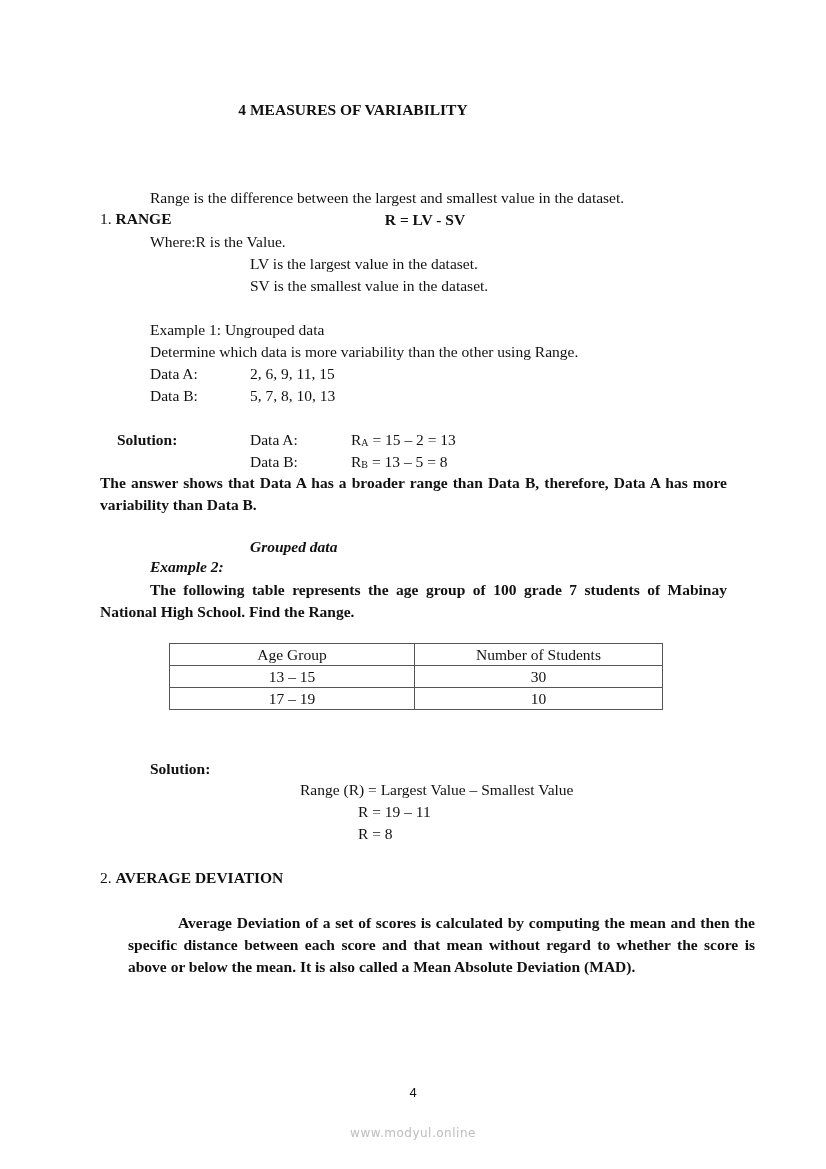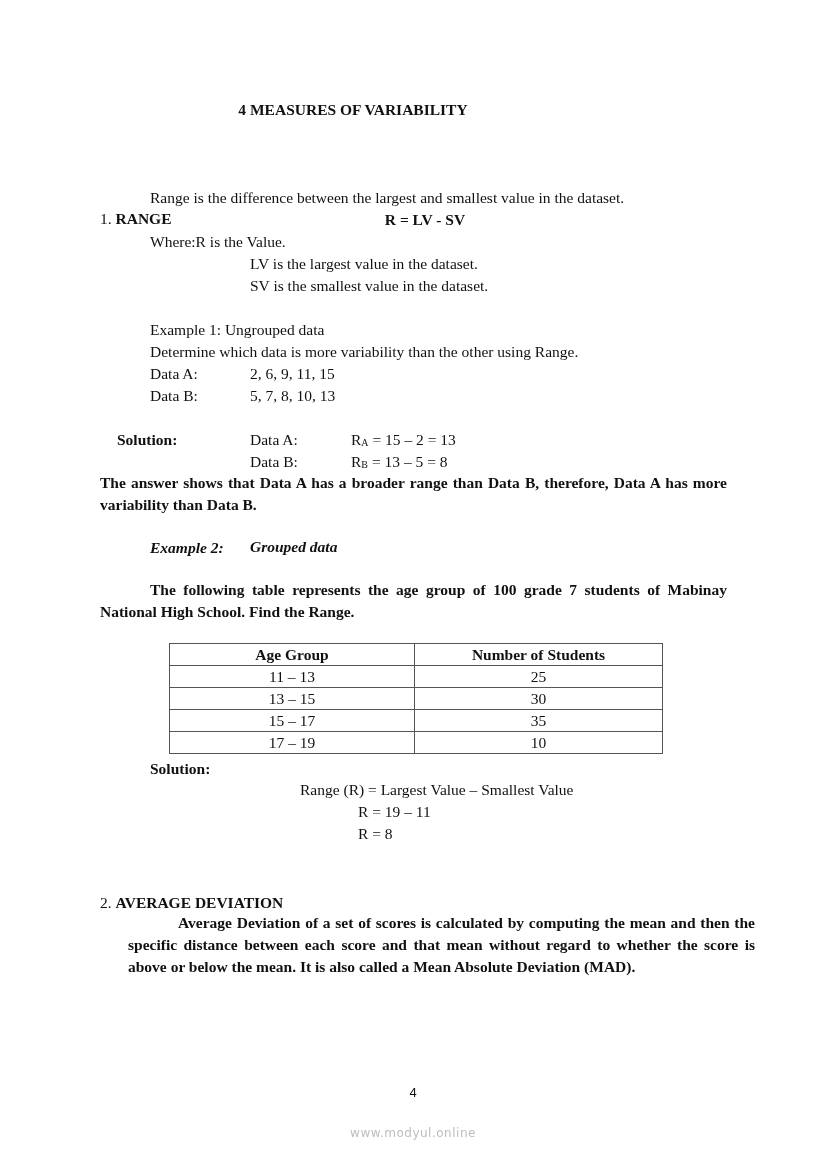--- a/index.html
+++ b/index.html
@@ -6,21 +6,21 @@
   body { width: 826px; height: 1169px; position: relative; overflow: hidden;
          font-family: "Liberation Serif", serif; color: #111; font-size: 15.5px; }
   .abs { position: absolute; white-space: nowrap; line-height: 1; }
   .b { font-weight: bold; }
   .bi { font-weight: bold; font-style: italic; }
   .title { left: 0; width: 706px; text-align: center; top: 102px; font-weight: bold; font-size: 15.5px; }
   .just { position: absolute; left: 100px; width: 627px; text-align: justify; line-height: 22px; white-space: normal; font-weight: bold; }
   .just.indent { text-indent: 50px; }
   table.age { position: absolute; left: 169px; top: 643px; width: 494px; border-collapse: collapse; font-size: 15.5px; }
   table.age td, table.age th { border: 1px solid #555; height: 21px; padding: 0; text-align: center; line-height: 21px; }
-  table.age th { font-weight: bold; }
+  table.age th { font-weight: normal; }
   table.age .c1 { width: 244px; }
   sub.s { font-size: 10px; vertical-align: baseline; position: relative; top: 1px; }
   .pagenum { left: 0; width: 826px; text-align: center; top: 1086px; font-family: "Liberation Sans", sans-serif; font-size: 13px; }
   .wm { left: 0; width: 826px; text-align: center; top: 1127px; font-family: "DejaVu Sans", sans-serif; font-size: 12px; color: #bdbdbd; letter-spacing: 0.5px; }
 </style>
 </head>
 <body>
 
 <div class="abs title">4 MEASURES OF VARIABILITY</div>
 
@@ -38,53 +38,45 @@
 <div class="abs" style="left:150px; top:388px;">Data B:</div>
 <div class="abs" style="left:250px; top:388px;">5, 7, 8, 10, 13</div>
 
 <div class="abs b" style="left:117px; top:432px;">Solution:</div>
 <div class="abs" style="left:250px; top:432px;">Data A:</div>
 <div class="abs" style="left:351px; top:432px;"><span>R</span><sub class="s">A</sub><span> = 15 – 2 = 13</span></div>
 <div class="abs" style="left:250px; top:454px;">Data B:</div>
 <div class="abs" style="left:351px; top:454px;"><span>R</span><sub class="s">B</sub><span> = 13 – 5 = 8</span></div>
 <div class="just" style="top:472px;">The answer shows that Data A has a broader range than Data B, therefore, Data A has more variability than Data B.</div>
 
-<div class="abs bi" style="left:150px; top:540px;">Example 2:</div>
+<div class="abs bi" style="left:150px; top:559px;">Example 2:</div>
 <div class="abs bi" style="left:250px; top:539px;">Grouped data</div>
 <div class="just indent" style="top:579px;">The following table represents the age group of 100 grade 7 students of Mabinay National High School. Find the Range.</div>
 
 <table class="age">
   <thead>
     <tr>
       <th class="c1">Age Group</th>
       <th>Number of Students</th>
     </tr>
   </thead>
   <tbody>
     <tr>
-      <td>11 – 13</td>
-      <td>25</td>
-    </tr>
-    <tr>
       <td>13 – 15</td>
       <td>30</td>
-    </tr>
-    <tr>
-      <td>15 – 17</td>
-      <td>35</td>
     </tr>
     <tr>
       <td>17 – 19</td>
       <td>10</td>
     </tr>
   </tbody>
 </table>
 
 <div class="abs b" style="left:150px; top:761px;">Solution:</div>
 <div class="abs" style="left:300px; top:782px;">Range (R) = Largest Value – Smallest Value</div>
 <div class="abs" style="left:358px; top:804px;">R = 19 – 11</div>
 <div class="abs" style="left:358px; top:826px;">R = 8</div>
 
-<div class="abs" style="left:100px; top:895px;"><span>2.</span> <span class="b">AVERAGE DEVIATION</span></div>
+<div class="abs" style="left:100px; top:870px;"><span>2.</span> <span class="b">AVERAGE DEVIATION</span></div>
 <div class="just indent" style="top:912px;margin-left:28px;">Average Deviation of a set of scores is calculated by computing the mean and then the specific distance between each score and that mean without regard to whether the score is above or below the mean. It is also called a Mean Absolute Deviation (MAD).</div>
 
 <div class="abs pagenum">4</div>
 <div class="abs wm">www.modyul.online</div>
 
 </body></html>

